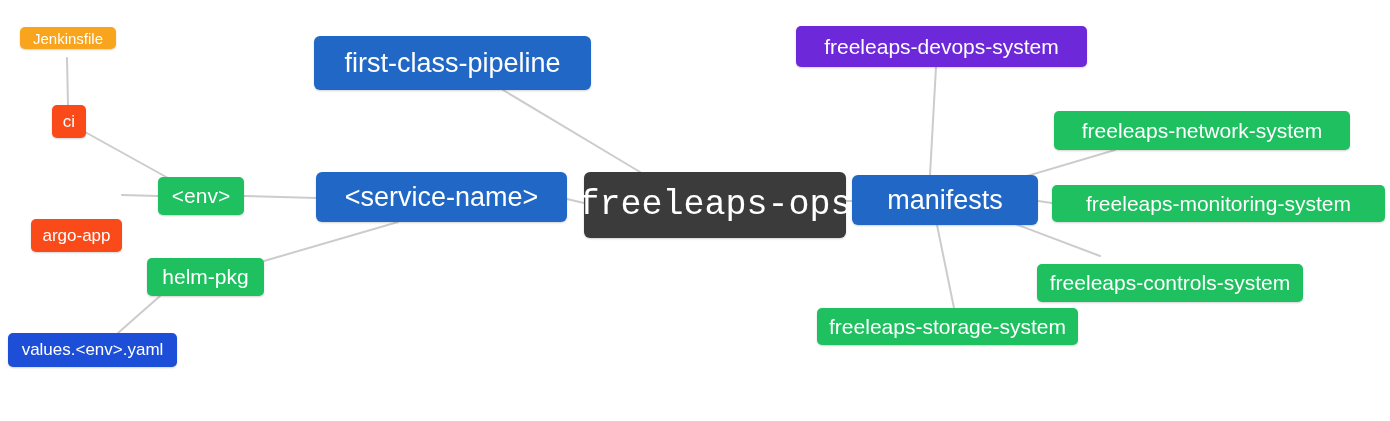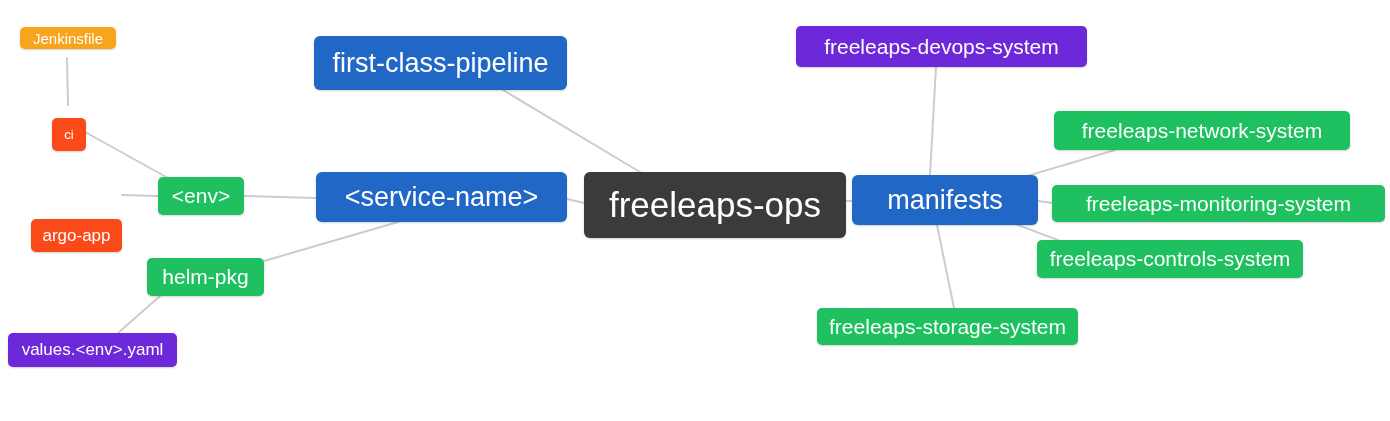--- a/index.html
+++ b/index.html
@@ -49,29 +49,29 @@
       <line x1="503" y1="90" x2="640" y2="172" stroke="#cccccc" stroke-width="2" stroke-linecap="round"></line>
       <line x1="567" y1="199" x2="584" y2="203" stroke="#cccccc" stroke-width="2" stroke-linecap="round"></line>
       <line x1="846" y1="201" x2="852" y2="201" stroke="#cccccc" stroke-width="2" stroke-linecap="round"></line>
       <line x1="930" y1="175" x2="936" y2="67" stroke="#cccccc" stroke-width="2" stroke-linecap="round"></line>
       <line x1="1010" y1="181" x2="1115" y2="150" stroke="#cccccc" stroke-width="2" stroke-linecap="round"></line>
       <line x1="1010" y1="197" x2="1052" y2="203" stroke="#cccccc" stroke-width="2" stroke-linecap="round"></line>
       <line x1="1010" y1="222" x2="1100" y2="256" stroke="#cccccc" stroke-width="2" stroke-linecap="round"></line>
       <line x1="937" y1="225" x2="954" y2="308" stroke="#cccccc" stroke-width="2" stroke-linecap="round"></line>
     </svg>
   <div id="nodes-layer">
-      <div class="node" style="left: 584px; top: 172px; width: 262px; height: 66px; background: rgb(59, 59, 59); font-size: 35px; border-radius: 6px; color: rgb(255, 255, 255);">freeleaps-ops</div>
-      <div class="node" style="left: 314px; top: 36px; width: 253px; height: 54px; background: rgb(33, 104, 198); font-size: 27px; border-radius: 6px; color: rgb(255, 255, 255);">first-class-pipeline</div>
+      <div class="node" style="left: 584px; top: 172px; width: 262px; height: 66px; background: rgb(59, 59, 59); font-size: 35px; border-radius: 6px; color: rgb(255, 255, 255); font-family: Liberation Mono, monospace;">freeleaps-ops</div>
+      <div class="node" style="left: 314px; top: 36px; width: 277px; height: 54px; background: rgb(33, 104, 198); font-size: 27px; border-radius: 6px; color: rgb(255, 255, 255);">first-class-pipeline</div>
       <div class="node" style="left: 316px; top: 172px; width: 251px; height: 50px; background: rgb(33, 104, 198); font-size: 27px; border-radius: 6px; color: rgb(255, 255, 255);">&lt;service-name&gt;</div>
       <div class="node" style="left: 852px; top: 175px; width: 186px; height: 50px; background: rgb(33, 104, 198); font-size: 27px; border-radius: 6px; color: rgb(255, 255, 255);">manifests</div>
       <div class="node" style="left: 158px; top: 177px; width: 86px; height: 38px; background: rgb(30, 192, 95); font-size: 21px; border-radius: 5px; color: rgb(255, 255, 255);">&lt;env&gt;</div>
       <div class="node" style="left: 147px; top: 258px; width: 117px; height: 38px; background: rgb(30, 192, 95); font-size: 21px; border-radius: 5px; color: rgb(255, 255, 255);">helm-pkg</div>
       <div class="node" style="left: 796px; top: 26px; width: 291px; height: 41px; background: #6d28d9; font-size: 21px; border-radius: 5px; color: rgb(255, 255, 255);">freeleaps-devops-system</div>
       <div class="node" style="left: 1054px; top: 111px; width: 296px; height: 39px; background: rgb(30, 192, 95); font-size: 21px; border-radius: 5px; color: rgb(255, 255, 255);">freeleaps-network-system</div>
       <div class="node" style="left: 1052px; top: 185px; width: 333px; height: 37px; background: rgb(30, 192, 95); font-size: 21px; border-radius: 5px; color: rgb(255, 255, 255);">freeleaps-monitoring-system</div>
-      <div class="node" style="left: 1037px; top: 240px; width: 266px; height: 38px; background: rgb(30, 192, 95); font-size: 21px; border-radius: 5px; color: rgb(255, 255, 255);">freeleaps-controls-system</div>
+      <div class="node" style="left: 1037px; top: 264px; width: 266px; height: 38px; background: rgb(30, 192, 95); font-size: 21px; border-radius: 5px; color: rgb(255, 255, 255);">freeleaps-controls-system</div>
       <div class="node" style="left: 817px; top: 308px; width: 261px; height: 37px; background: rgb(30, 192, 95); font-size: 21px; border-radius: 5px; color: rgb(255, 255, 255);">freeleaps-storage-system</div>
-      <div class="node" style="left: 52px; top: 105px; width: 34px; height: 33px; background: rgb(251, 74, 26); font-size: 13px; border-radius: 5px; color: rgb(255, 255, 255); margin-top: 13px;">ci</div>
+      <div class="node" style="left: 52px; top: 105px; width: 34px; height: 33px; background: rgb(251, 74, 26); font-size: 17px; border-radius: 5px; color: rgb(255, 255, 255);">ci</div>
       <div class="node" style="left: 31px; top: 178px; width: 91px; height: 33px; background: rgb(251, 74, 26); font-size: 17px; border-radius: 5px; color: rgb(255, 255, 255); margin-top: 41px;">argo-app</div>
-      <div class="node" style="left: 8px; top: 333px; width: 169px; height: 34px; background: #6d28d9; font-size: 17px; border-radius: 5px; color: rgb(255, 255, 255);">values.&lt;env&gt;.yaml</div>
+      <div class="node" style="left: 8px; top: 333px; width: 169px; height: 34px; background: #1d4ed8; font-size: 17px; border-radius: 5px; color: rgb(255, 255, 255);">values.&lt;env&gt;.yaml</div>
       <div class="node" style="left: 20px; top: 27px; width: 96px; height: 22px; background: rgb(248, 164, 29); font-size: 15px; border-radius: 5px; color: rgb(255, 255, 255);">Jenkinsfile</div>
     </div>
 </div>
 
 </body></html>

